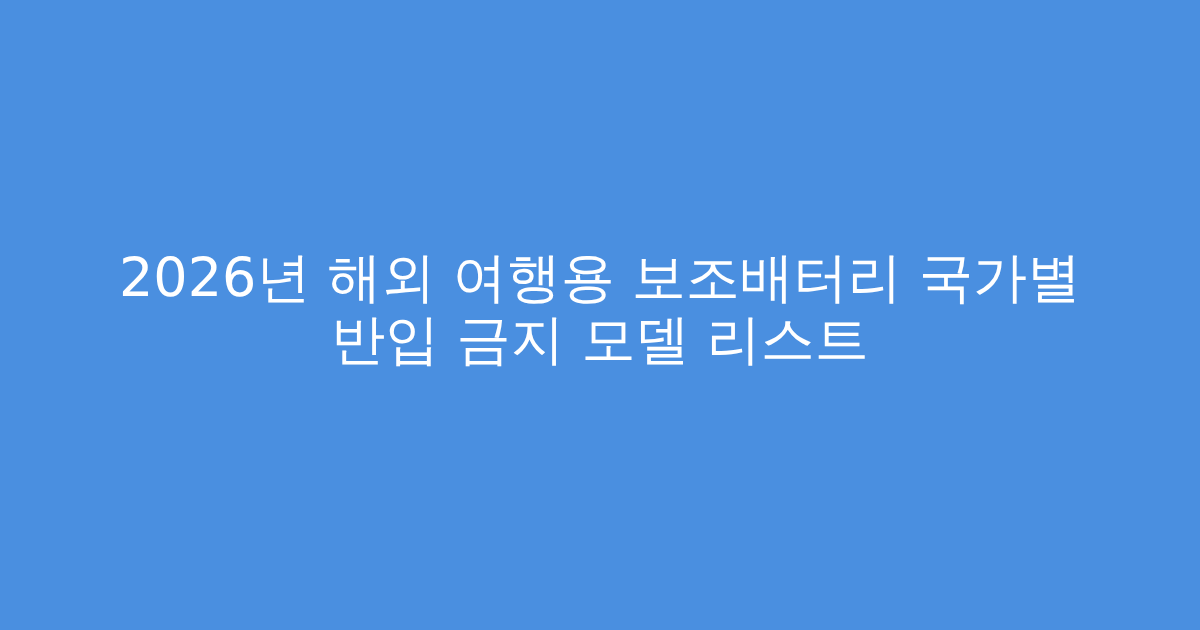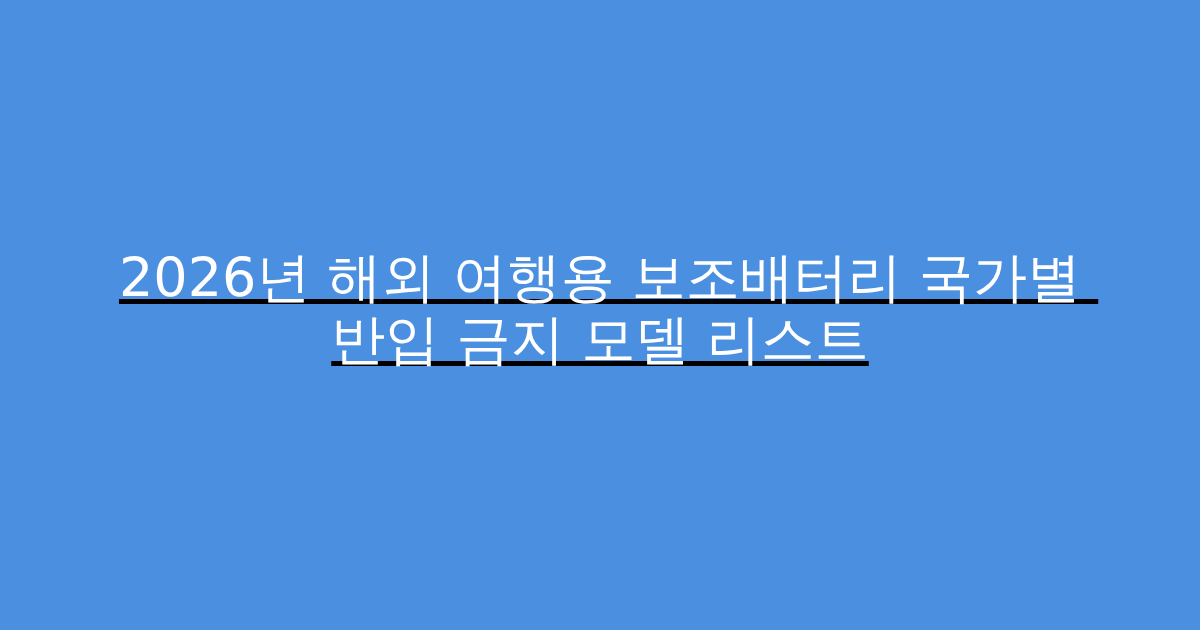--- a/index.html
+++ b/index.html
@@ -17,21 +17,20 @@
 
   #og-card {
     position: relative;
     box-sizing: border-box;
     width: 1200px;
     height: 630px;
     display: flex;
     align-items: center;
     justify-content: flex-end;
     background-color: #4a8fe0;
-    text-decoration: underline;
   }
 
   #title-block {
     box-sizing: border-box;
     width: 1200px;
     padding: 0 60px;
     
     margin-top: -12px;
     text-align: center;
   }

